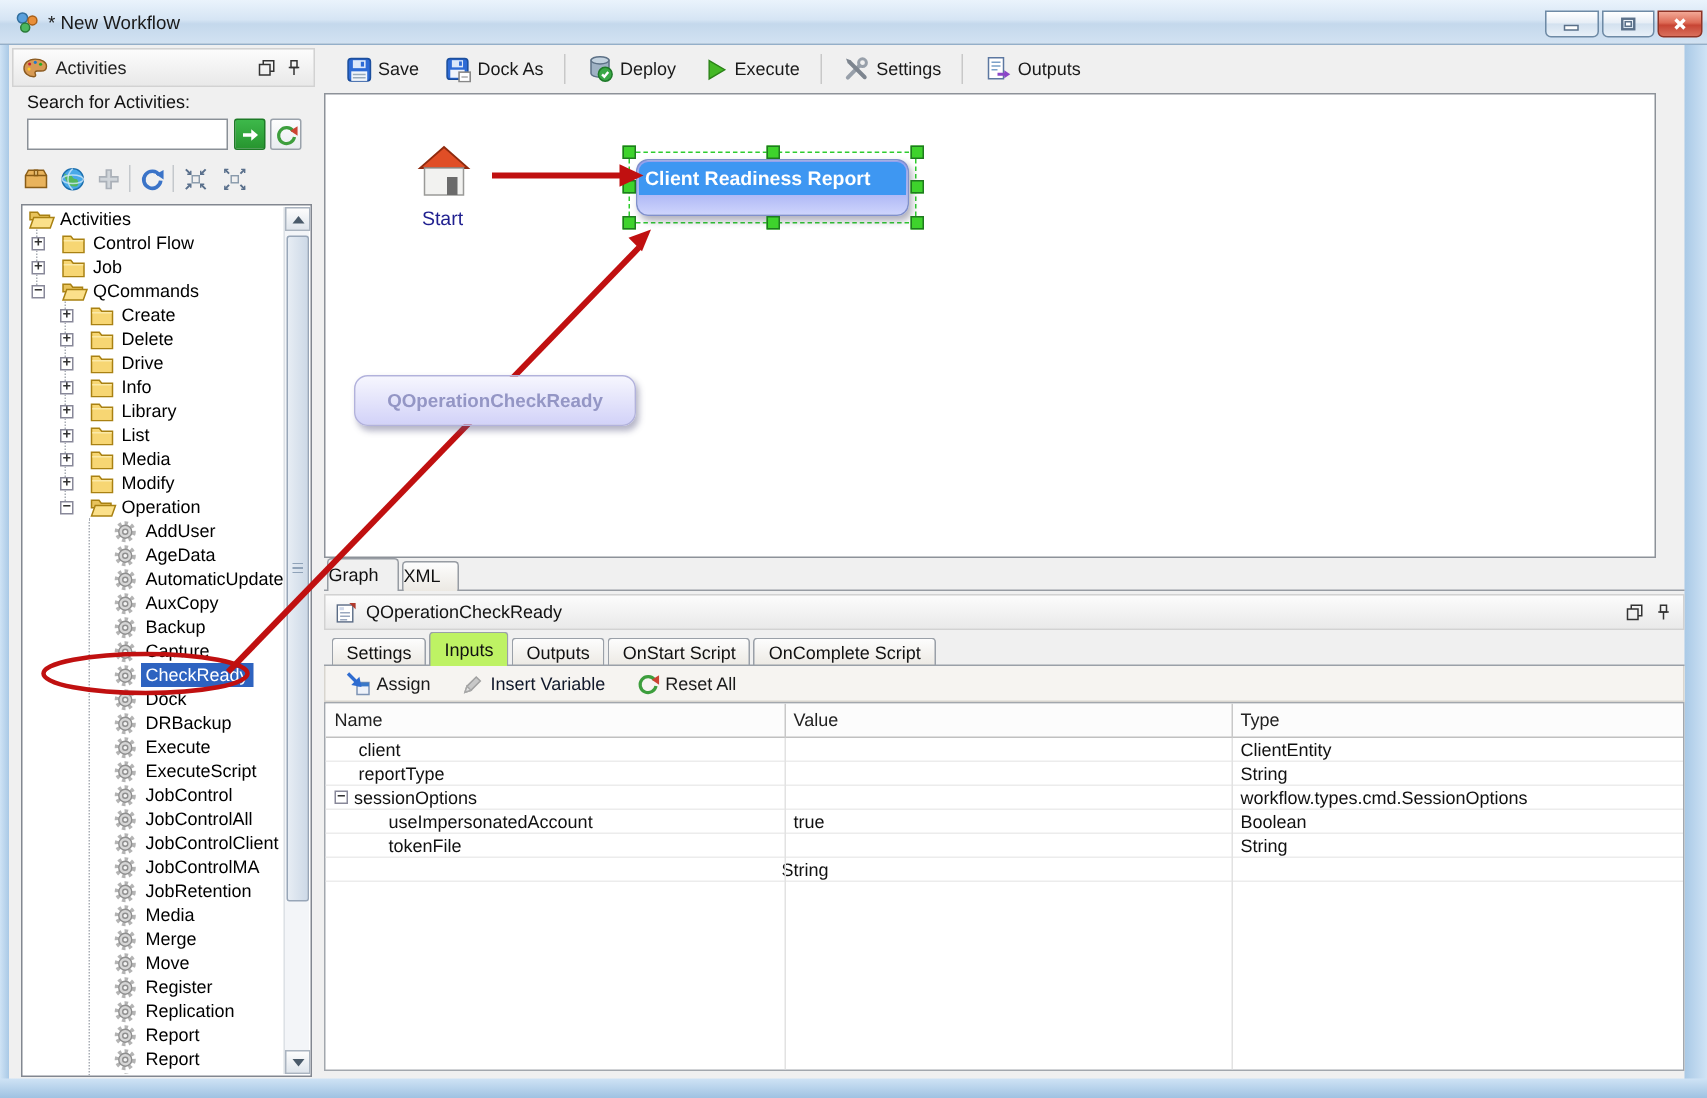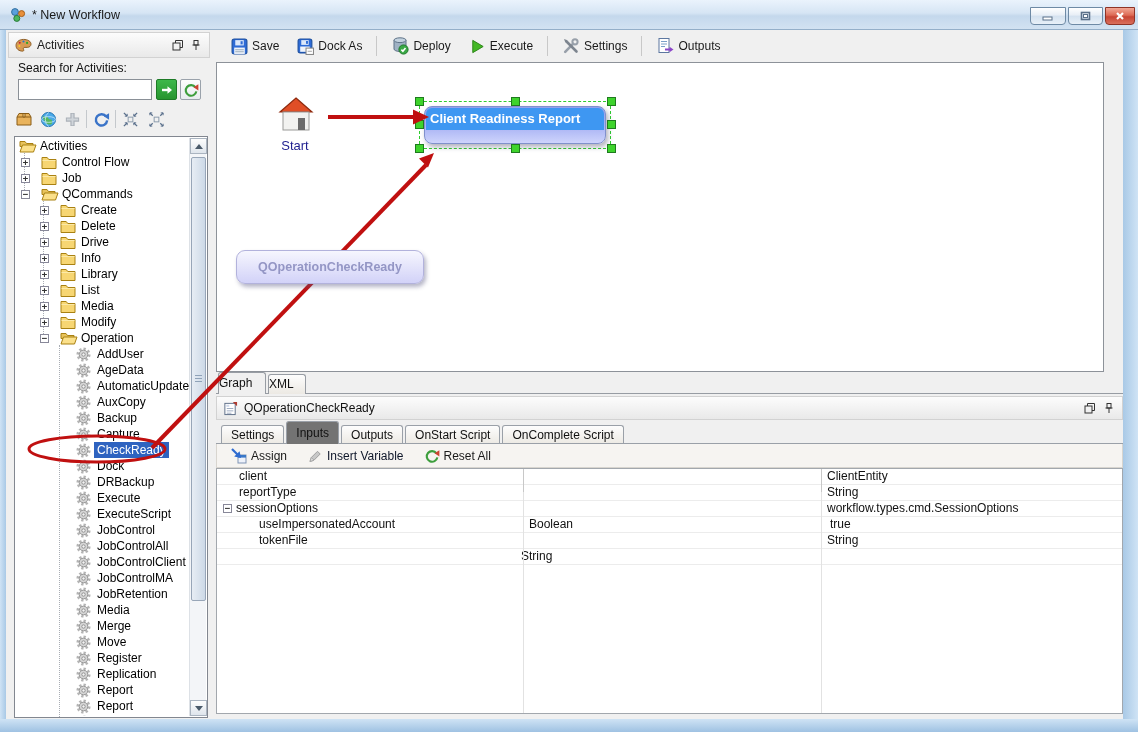--- a/index.html
+++ b/index.html
@@ -78,34 +78,34 @@
 .vtab{position:absolute;border:1px solid #979ca3;border-bottom:none;border-radius:3px 3px 0 0;
  background:linear-gradient(#fdfdfd,#ece9e3);text-align:left;cursor:pointer}
 .vtab.active{background:#f0f0f0;z-index:2}
 
 .prophead{position:absolute;left:216px;top:396px;width:907px;height:24px;background:linear-gradient(#fcfcfc,#e9e9e9);
  border:1px solid #d2d2d2;display:flex;align-items:center;gap:6px;padding:0 6px}
 .prophead .ph-title{flex:1}
 .ptabs{position:absolute;left:216px;top:420px;width:907px;height:24px;display:flex;align-items:flex-end;padding-left:5px}
 .ptab{border:1px solid #9aa0a8;border-bottom:none;border-radius:3px 3px 0 0;background:linear-gradient(#fdfdfd,#ece9e3);
  height:19px;line-height:18px;padding:0 9px;margin-right:2px;cursor:pointer}
-.ptab.active{height:23px;line-height:22px;background:#737373;position:relative;z-index:2}
+.ptab.active{height:23px;line-height:22px;background:#bef264;position:relative;z-index:2}
 .ptabline{position:absolute;left:216px;top:443px;width:907px;height:1px;background:#9aa0a8}
 .proptb{position:absolute;left:216px;top:444px;width:907px;height:24px;background:#f6f4f1;border:1px solid #d8d5cf;border-top:none;
  display:flex;align-items:center;gap:6px;padding-left:6px}
 .proptb .tbtn.disabled{color:#0f172a;cursor:default}
 
 .ptable{position:absolute;left:216px;top:468px;width:907px;height:246px;background:#fff;border:1px solid #a2a7ad;overflow:hidden}
 .phead{display:flex;height:23px;background:#fcfcfc;border-bottom:1px solid #c0c0c0;color:#222}
 .phead .c{line-height:22px}
 .c{padding-left:6px;overflow:hidden;white-space:nowrap}
 .c.name{width:306px;flex:none}
 .c.value{width:298px;flex:none}
 .c.type{flex:1}
-.prow{display:flex;height:16px;align-items:flex-start;border-bottom:1px solid #ececec;cursor:default}
+.prow{display:flex;height:16px;align-items:center;border-bottom:1px solid #ececec;cursor:default}
 .prow .c.name{display:flex;align-items:center;gap:4px;padding-left:22px}
 .prow.hasexp .c.name{padding-left:6px}
 .prow.child .c.name{padding-left:42px}
 .pexp{display:none;width:9px;height:9px;border:1px solid #889;background:#fff;font:bold 9px/7px "DejaVu Sans Mono",monospace;text-align:center;color:#333;flex:none}
 .prow.hasexp .pexp{display:block}
 .prow.hasexp .pexp::after{content:"\2212"}
 .colline{position:absolute;top:0;bottom:0;width:1px;background:#e2e2e2}
 .colline.hdr{background:#c8c8c8}
 
 .overlay{position:absolute;left:0;top:0;z-index:55;pointer-events:none}
@@ -854,20 +854,25 @@
         </svg>
       <span>Reset All</span>
     </div>
   </div>
 
   <div class="ptable">
     <div class="colline hdr" style="left:306px;height:23px"></div>
     <div class="colline hdr" style="left:604px;height:23px"></div>
     <div class="colline" style="left:306px;top:23px"></div>
     <div class="colline" style="left:604px;top:23px"></div>
+    <div class="phead">
+      <div class="c name">Name</div>
+      <div class="c value">Value</div>
+      <div class="c type">Type</div>
+    </div>
     <div>
 
     <div class="prow">
           <div class="c name">
 
             <span>client</span>
           </div>
           <div class="c value"></div>
           <div class="c type">ClientEntity</div>
         </div>
@@ -885,22 +890,22 @@
             <span>sessionOptions</span>
           </div>
           <div class="c value"></div>
           <div class="c type">workflow.types.cmd.SessionOptions</div>
         </div>
         <div class="prow child">
           <div class="c name">
 
             <span>useImpersonatedAccount</span>
           </div>
+          <div class="c value">true</div>
           <div class="c type">Boolean</div>
-          <div class="c value">true</div>
         </div>
         <div class="prow child">
           <div class="c name">
 
             <span>tokenFile</span>
           </div>
           <div class="c value"></div>
           <div class="c type">String</div>
         </div>
         <div class="prow child">

